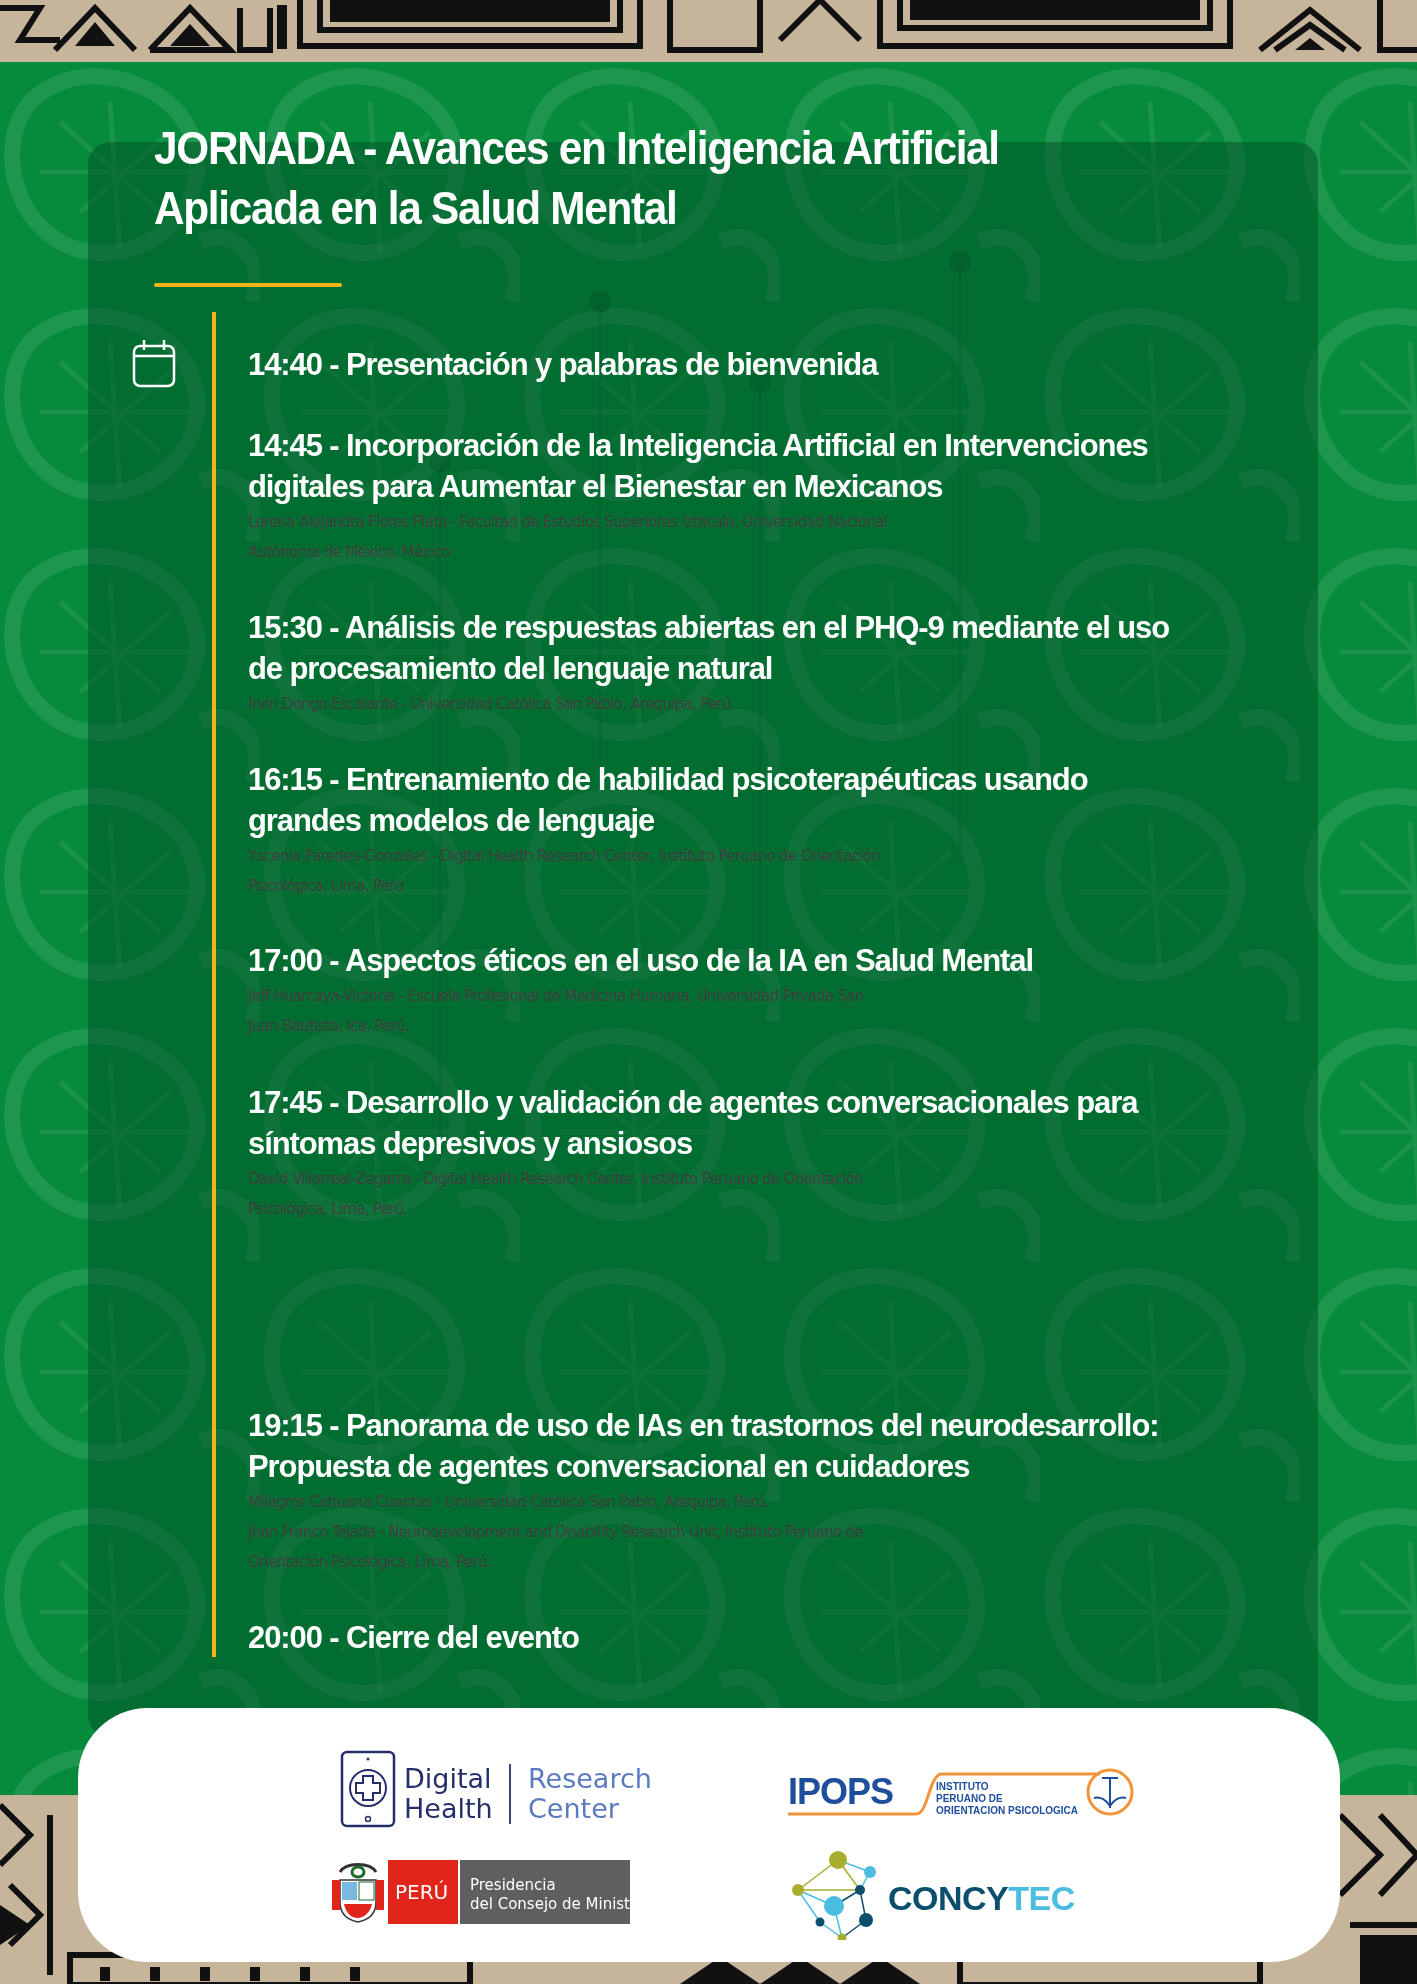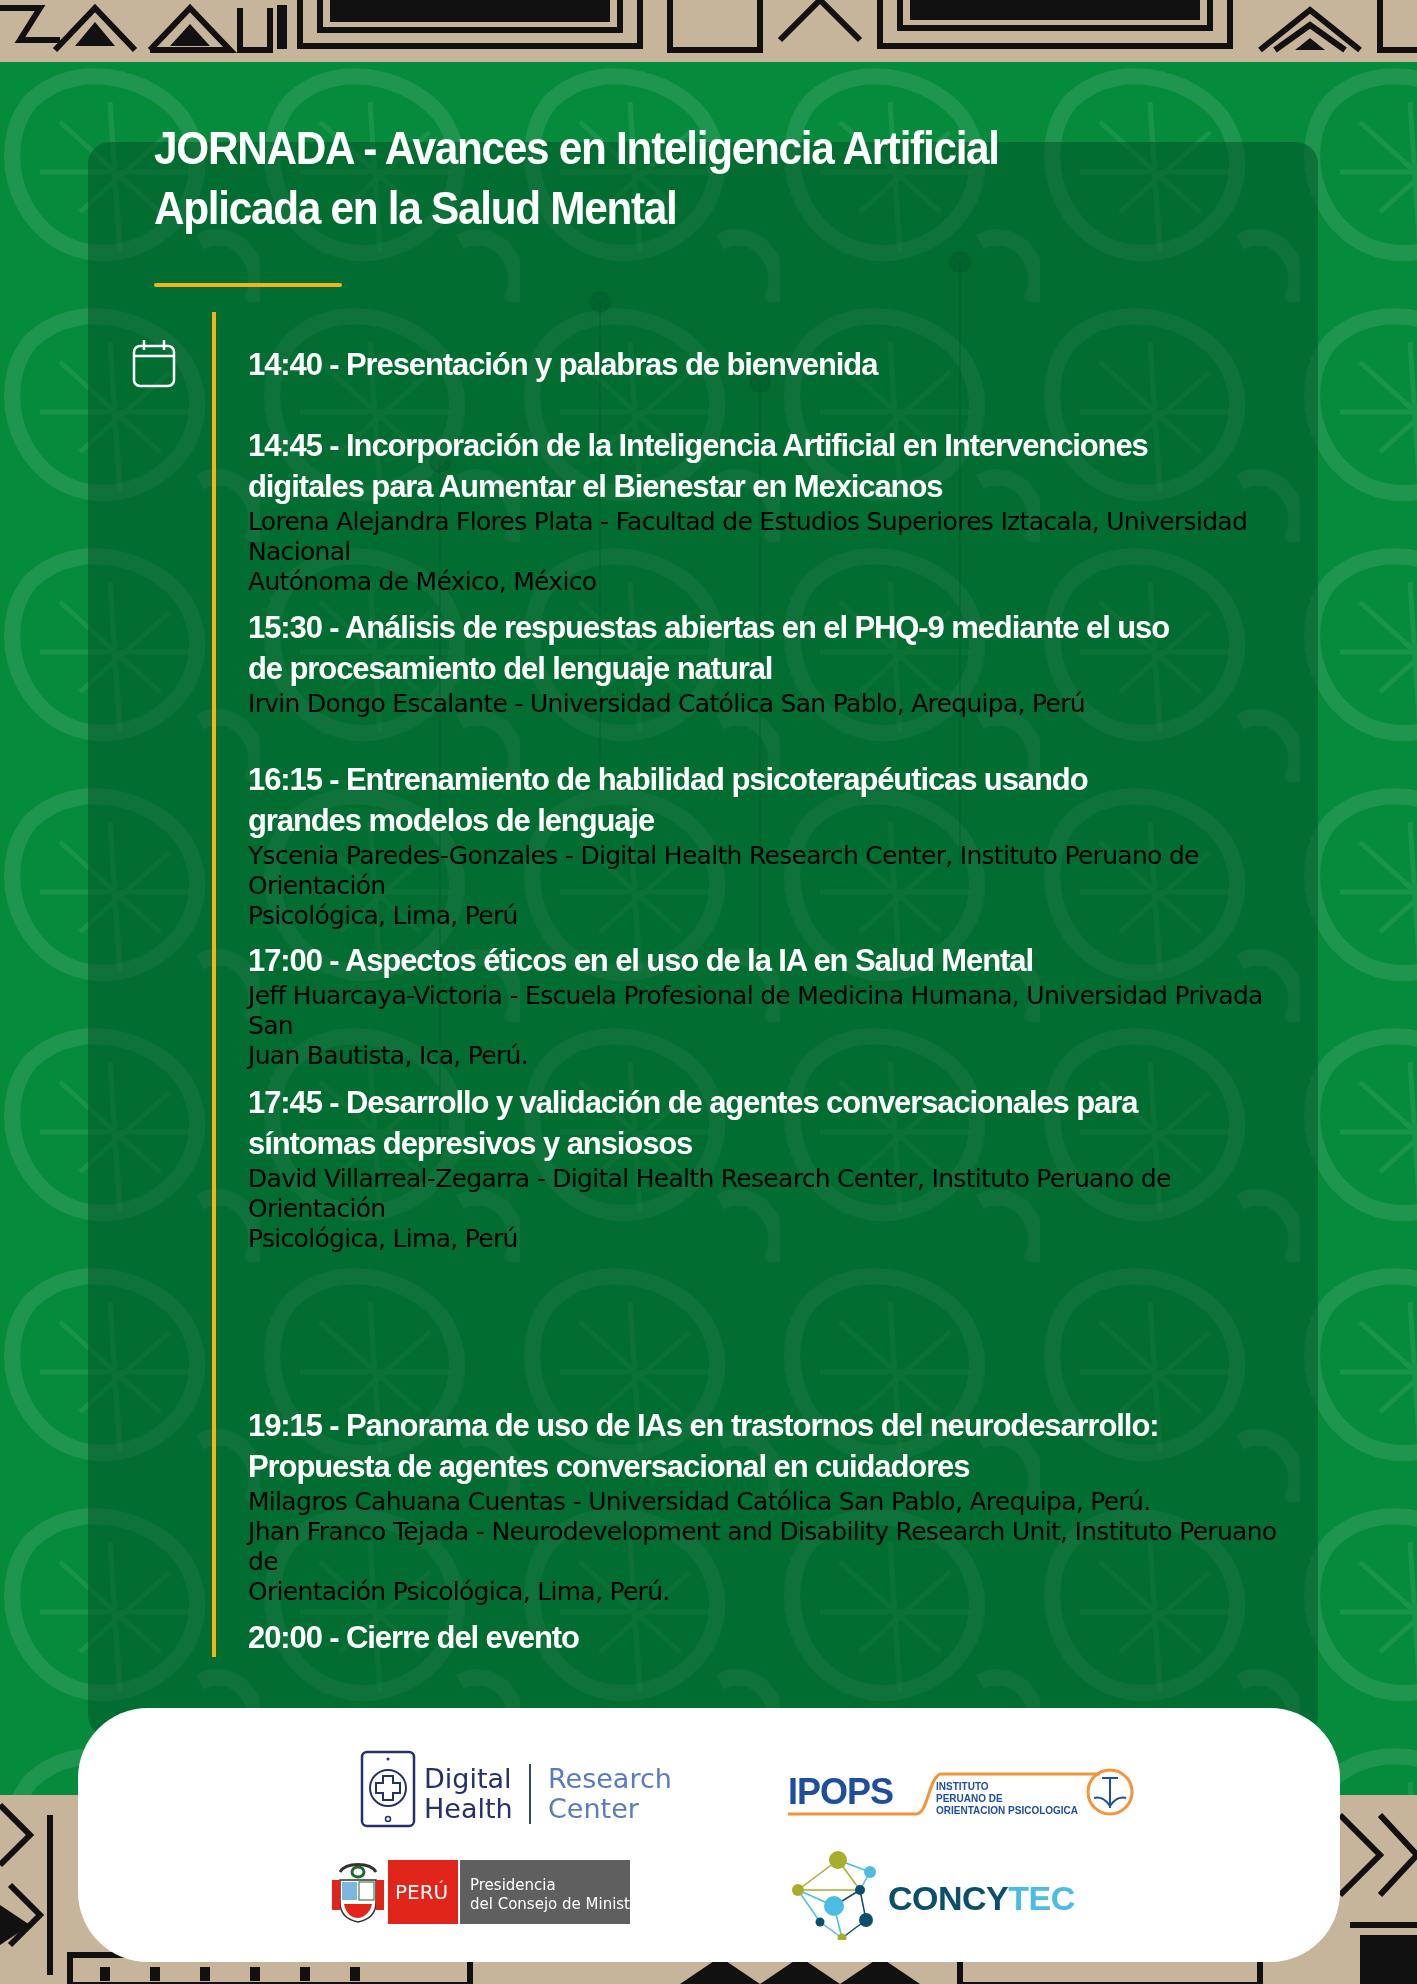--- a/index.html
+++ b/index.html
@@ -66,23 +66,23 @@
     .item-title {
       color: #ffffff;
       font-family: "Liberation Sans", sans-serif;
       font-weight: 700;
       font-size: 31px;
       line-height: 41px;
       letter-spacing: -1.1px;
       white-space: pre-line;
     }
     .item-speaker {
-      color: #000000;
+      color: #404040;
       font-family: "DejaVu Sans", sans-serif;
-      font-size: 25px;
+      font-size: 15px;
       line-height: 30px;
       letter-spacing: -0.7px;
       white-space: pre-line;
     }
 
     
     .logos-panel {
       position: absolute; left: 78px; top: 1708px; width: 1262px; height: 254px;
       background: #ffffff;
       border-radius: 70px;
@@ -235,21 +235,21 @@
       <polygon points="720,162 760,189 680,189"></polygon>
       <polygon points="800,162 840,189 760,189"></polygon>
       <polygon points="880,162 920,189 840,189"></polygon>
       <rect x="1360" y="140" width="57" height="49"></rect>
     </g>
   </svg>
 </div>
 
 <div class="logos-panel">
 
-  <div class="logo" style="left:282px; top:42px;text-decoration:underline;">
+  <div class="logo" style="left:262px; top:42px;text-decoration:underline;">
     <svg width="320" height="80" viewBox="0 0 320 80">
       <rect x="2" y="2" width="52" height="74" rx="5" fill="none" stroke="#25306b" stroke-width="2.5"></rect>
       <circle cx="28" cy="9" r="1.5" fill="#25306b"></circle>
       <circle cx="28" cy="69" r="2.5" fill="none" stroke="#25306b" stroke-width="1.5"></circle>
       <circle cx="28" cy="38" r="18" fill="none" stroke="#25306b" stroke-width="2"></circle>
       <path d="M23,26 h10 v7 h7 v10 h-7 v7 h-10 v-7 h-7 v-10 h7 z" fill="none" stroke="#25306b" stroke-width="2"></path>
       <text class="dh-text" x="64" y="38" font-size="27" fill="#25306b">Digital</text>
       <text class="dh-text" x="64" y="68" font-size="27" fill="#25306b">Health</text>
       <line x1="170" y1="14" x2="170" y2="74" stroke="#25306b" stroke-width="1.8"></line>
       <text class="dh-text" x="188" y="38" font-size="27" fill="#5a7bc0">Research</text>

